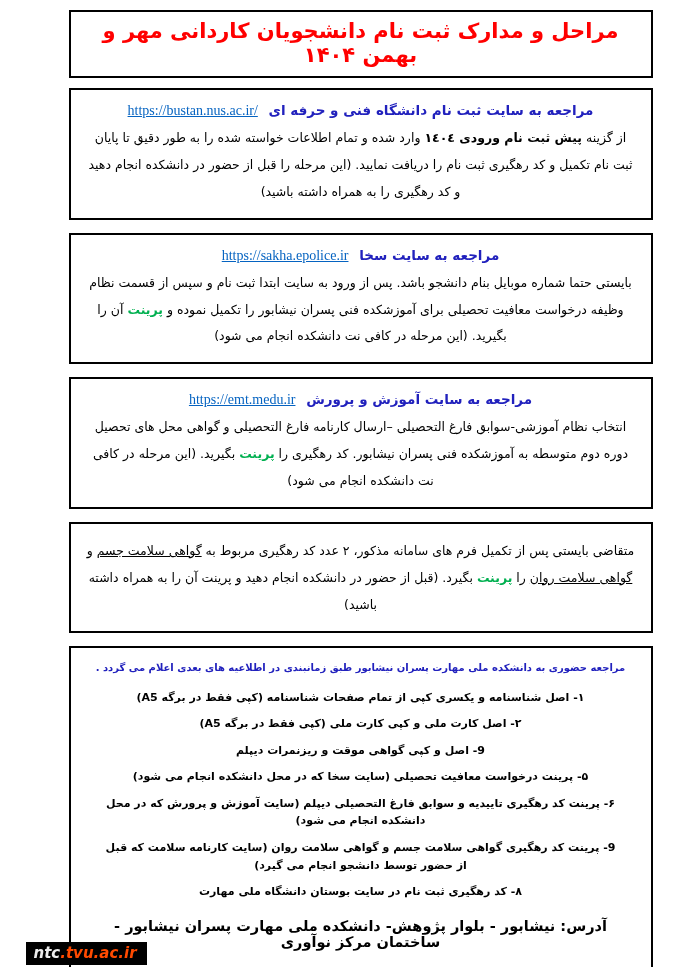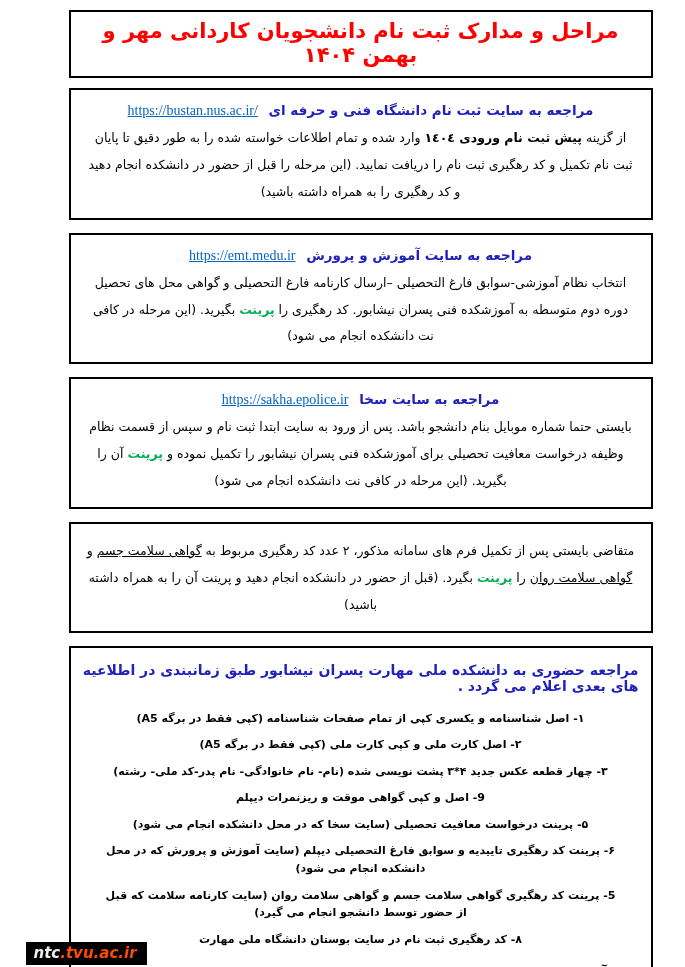--- a/index.html
+++ b/index.html
@@ -59,23 +59,23 @@
     font-size: 12.5px;
     line-height: 2.15;
     color: #000000;
   }
   .seg-bold { font-weight: bold; text-align: right; }
   .seg-green { color: #00b050; font-weight: bold; }
   .seg-underline { text-decoration: underline; }
   
   .main-box { padding: 10px 12px 14px; min-height: 404px; }
   .main-header {
-    text-align: right;
+    text-align: center;
     margin: 4px 0 16px;
-    font-size: 14px;
+    font-size: 10px;
     font-weight: bold;
     color: #2121bd;
   }
   .sub-header {
     text-align: center;
     margin: 17px 0 4px;
     font-size: 14.5px;
     font-weight: bold;
     color: #000000;
   }
@@ -122,49 +122,48 @@
   <div class="box step-box">
     <div class="step-header">
       <span>مراجعه به سایت ثبت نام دانشگاه فنی و حرفه ای</span>
       <a class="step-link" href="#">https://bustan.nus.ac.ir/</a>
     </div>
     <p class="step-body"><span>از گزینه </span><span class="seg-bold">پیش ثبت نام ورودی ١٤٠٤</span><span> وارد شده و تمام اطلاعات خواسته شده را به طور دقیق تا پایان ثبت نام تکمیل و کد رهگیری ثبت نام را دریافت نمایید. (این مرحله را قبل از حضور در دانشکده انجام دهید و کد رهگیری را به همراه داشته باشید)</span></p>
   </div>
 
   <div class="box step-box">
     <div class="step-header">
+      <span>مراجعه به سایت سخا</span>
+      <a class="step-link" href="#">https://sakha.epolice.ir</a>
+    </div>
+    <p class="step-body"><span>بایستی حتما شماره موبایل بنام دانشجو باشد. پس از ورود به سایت ابتدا ثبت نام و سپس  از قسمت نظام وظیفه درخواست معافیت تحصیلی برای آموزشکده فنی پسران نیشابور را تکمیل نموده و </span><span class="seg-green">پرینت</span><span> آن را بگیرید. (این مرحله در کافی نت دانشکده انجام می شود)</span></p>
+  </div>
+
+  <div class="box step-box">
+    <div class="step-header">
       <span>مراجعه به سایت آموزش و پرورش</span>
       <a class="step-link" href="#">https://emt.medu.ir</a>
     </div>
     <p class="step-body"><span>انتخاب نظام آموزشی-سوابق فارغ التحصیلی –ارسال کارنامه فارغ التحصیلی و گواهی محل های تحصیل دوره دوم متوسطه به آموزشکده فنی پسران نیشابور. کد رهگیری را </span><span class="seg-green">پرینت</span><span> بگیرید. (این مرحله در کافی نت دانشکده انجام می شود)</span></p>
-  </div>
-
-  <div class="box step-box">
-    <div class="step-header">
-      <span>مراجعه به سایت سخا</span>
-      <a class="step-link" href="#">https://sakha.epolice.ir</a>
-    </div>
-    <p class="step-body"><span>بایستی حتما شماره موبایل بنام دانشجو باشد. پس از ورود به سایت ابتدا ثبت نام و سپس  از قسمت نظام وظیفه درخواست معافیت تحصیلی برای آموزشکده فنی پسران نیشابور را تکمیل نموده و </span><span class="seg-green">پرینت</span><span> آن را بگیرید. (این مرحله در کافی نت دانشکده انجام می شود)</span></p>
   </div>
 
   <div class="box step-box">
     <p class="step-body"><span>متقاضی بایستی پس از تکمیل فرم های سامانه مذکور، ٢ عدد کد رهگیری مربوط به </span><span class="seg-underline">گواهی سلامت جسم</span><span> و </span><span class="seg-underline">گواهی سلامت روان</span><span> را </span><span class="seg-green">پرینت</span><span> بگیرد. (قبل از حضور در دانشکده انجام دهید و پرینت آن را به همراه داشته باشید)</span></p>
   </div>
 
   <div class="box main-box">
     <div class="main-header">مراجعه حضوری به دانشکده ملی مهارت پسران نیشابور طبق زمانبندی در اطلاعیه های بعدی  اعلام می گردد .</div>
 
     <div class="doc-list">
       <div class="doc-item">۱-   اصل شناسنامه و یکسری کپی از تمام صفحات شناسنامه (کپی فقط در برگه A5)</div>
       <div class="doc-item">۲-   اصل کارت ملی و کپی کارت ملی (کپی فقط در برگه A5)</div>
-      <div class="doc-item">۳-   چهار قطعه عکس جدید  ۴*۳  پشت نویسی شده (نام- نام خانوادگی- نام پدر-کد ملی- رشته)</div>
       <div class="doc-item">9-   اصل و کپی گواهی موقت و ریزنمرات دیپلم</div>
       <div class="doc-item">۵-   پرینت درخواست معافیت تحصیلی (سایت سخا که در محل دانشکده انجام می شود)</div>
       <div class="doc-item">۶-   پرینت کد رهگیری تاییدیه و سوابق فارغ التحصیلی  دیپلم (سایت آموزش و پرورش که در محل دانشکده انجام می شود)</div>
-      <div class="doc-item">5-   پرینت کد رهگیری گواهی سلامت جسم و گواهی سلامت روان (سایت کارنامه سلامت که قبل از حضور توسط دانشجو انجام می گیرد)</div>
+      <div class="doc-item">9-   پرینت کد رهگیری گواهی سلامت جسم و گواهی سلامت روان (سایت کارنامه سلامت که قبل از حضور توسط دانشجو انجام می گیرد)</div>
       <div class="doc-item">۸-   کد رهگیری ثبت نام در سایت بوستان  دانشگاه ملی مهارت</div>
     </div>
 
     <div class="address-line">آدرس: نیشابور - بلوار پژوهش- دانشکده ملی مهارت پسران نیشابور - ساختمان مرکز نوآوری</div>
 
   </div>
 
   <div class="watermark">
     <span class="wm-prefix">ntc</span><span class="wm-suffix">.tvu.ac.ir</span>
   </div>

